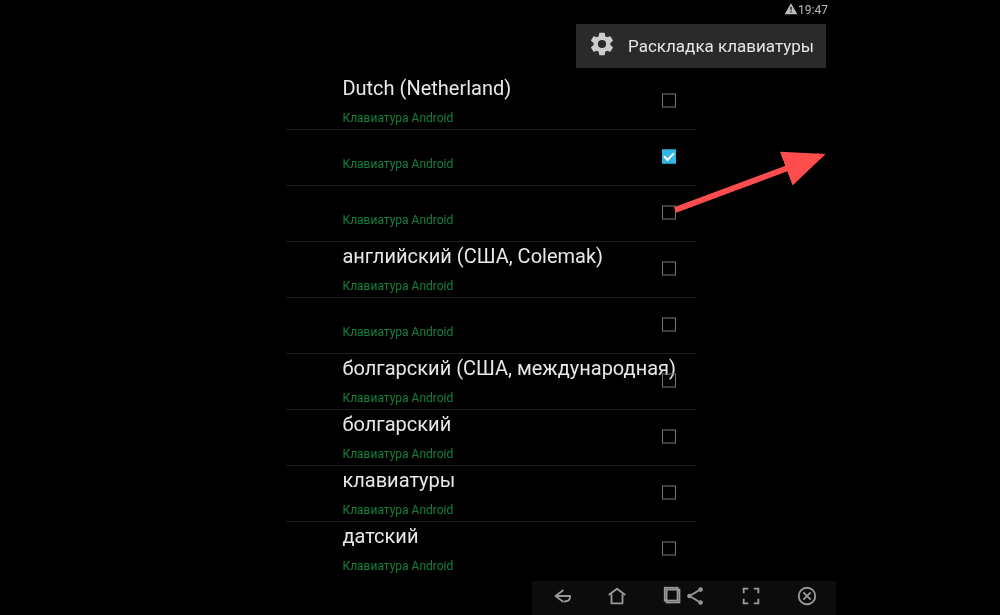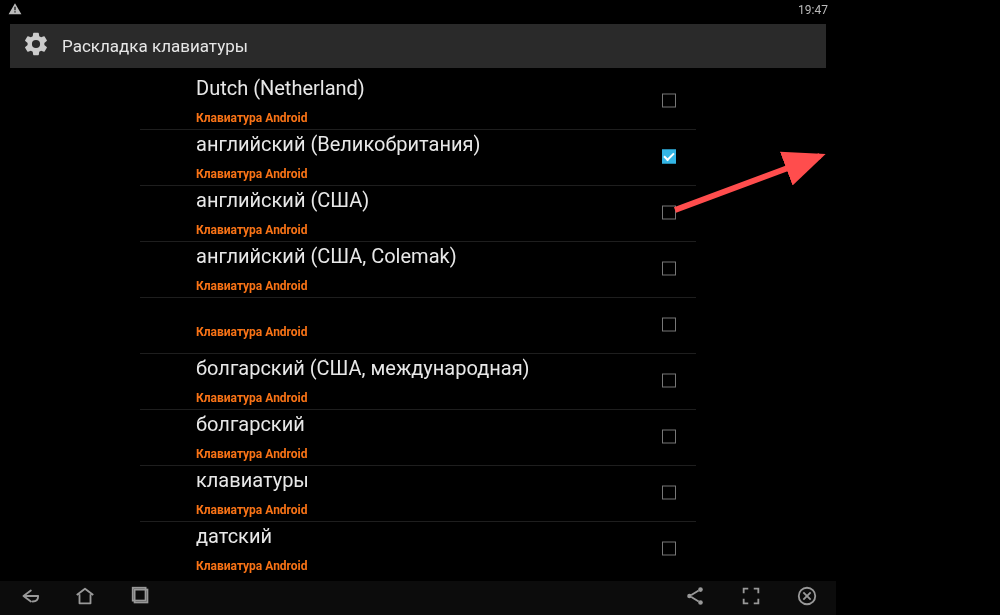--- a/index.html
+++ b/index.html
@@ -1,33 +1,33 @@
 <!DOCTYPE html>
 <html><head>
 <meta charset="utf-8">
 <style>
   * { box-sizing: border-box; margin: 0; padding: 0; }
   html, body { width: 1000px; height: 615px; overflow: hidden; background: #000; font-family: Roboto, "Helvetica Neue", Arial, sans-serif; }
-  .screen { width: 836px; height: 615px; background: #000; display: flex; flex-direction: column; }
+  .screen { width: 836px; height: 615px; background: #000; display: flex; flex-direction: column; align-items: flex-end; }
   
   .statusbar { height: 20px; background: #000; display: flex; align-items: center; justify-content: space-between; padding: 0 8px; color: #bbb; font-size: 12px; }
   .statusbar .left { display: flex; align-items: center; gap: 6px; }
   .statusbar .right { display: flex; align-items: center; gap: 6px; }
   .warn-icon svg { width: 14px; height: 14px; fill: #bbb; }
   
   .header { height: 44px; background: #2a2a2a; display: flex; align-items: center; padding: 0 12px; margin: 4px 10px 0 10px; }
   .header .gear svg { width: 28px; height: 28px; fill: #ccc; }
   .header .title { color: #e6e6e6; font-size: 17px; margin-left: 12px; font-weight: 400; }
   
   .list { flex: 1; overflow: hidden; margin-top: 6px; }
   .row { display: flex; align-items: center; height: 55px; padding: 0 0; }
   .row-inner { flex: 1; display: flex; align-items: center; padding-left: 196px; padding-right: 160px; position: relative; }
   .row-texts { display: flex; flex-direction: column; }
   .row-title { color: #e8e8e8; font-size: 20px; line-height: 20px; }
-  .row-sub { color: #f97316; font-size: 12px; line-height: 16px; margin-top: 12px; font-weight: bold; }
+  .row-sub { color: #15803d; font-size: 12px; line-height: 16px; margin-top: 12px; }
   .row-check { position: absolute; right: 160px; top: 50%; transform: translateY(-50%); }
   .chk { width: 14px; height: 14px; border: 1px solid #777; background: transparent; display: inline-block; position: relative; }
   .chk.checked { background: #33b5e5; border-color: #33b5e5; }
   .chk.checked::after { content: ""; position: absolute; left: 3px; top: 0px; width: 4px; height: 8px; border: solid #fff; border-width: 0 2px 2px 0; transform: rotate(45deg); }
   .sep { height: 1px; background: #1e1e1e; margin-left: 140px; margin-right: 140px; }
   
   .navbar { height: 34px; background: #0c0c0c; display: flex; align-items: center; justify-content: space-between; padding: 0 18px; }
   .nav-left, .nav-right { display: flex; align-items: center; gap: 34px; }
   .nav-icon svg { width: 22px; height: 22px; fill: none; stroke: #999; stroke-width: 2; }
   .nav-icon.filled svg { fill: #999; stroke: none; }
@@ -68,31 +68,29 @@
             <div class="row-title">Dutch (Netherland)</div>
             <div class="row-sub">Клавиатура Android</div>
           </div>
           <div class="row-check"><span class="chk"></span></div>
         </div>
       </div>
       <div class="sep"></div>
       <div class="row">
         <div class="row-inner">
           <div class="row-texts">
-            <div class="row-title">английский (Великобритания)</div>
             <div class="row-sub">Клавиатура Android</div>
           </div>
           <div class="row-check"><span class="chk checked"></span></div>
         </div>
       </div>
       <div class="sep"></div>
       <div class="row">
         <div class="row-inner">
           <div class="row-texts">
-            <div class="row-title">английский (США)</div>
             <div class="row-sub">Клавиатура Android</div>
           </div>
           <div class="row-check"><span class="chk"></span></div>
         </div>
       </div>
       <div class="sep"></div>
       <div class="row">
         <div class="row-inner">
           <div class="row-texts">
             <div class="row-title">английский (США, Colemak)</div>

